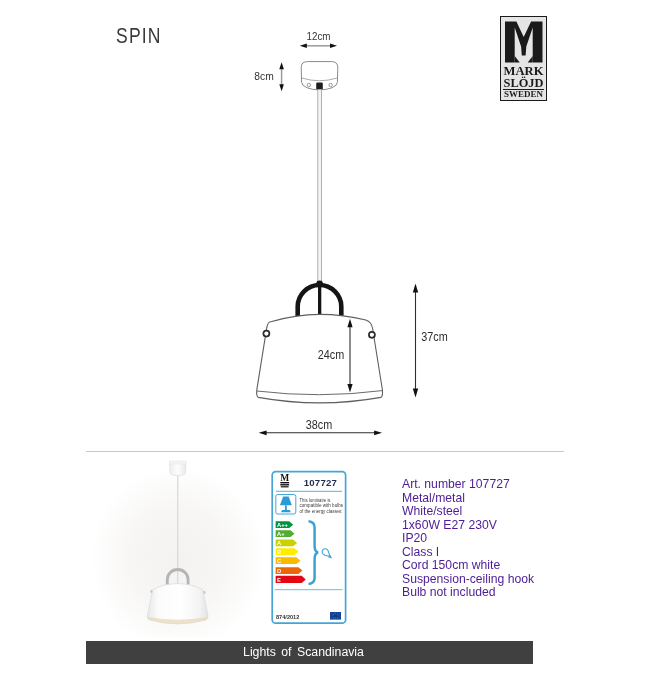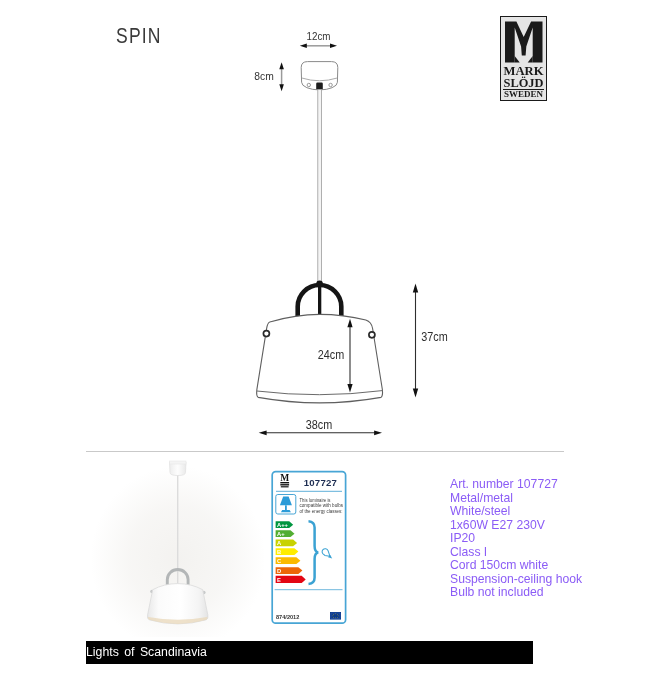--- a/index.html
+++ b/index.html
@@ -187,25 +187,25 @@
     <circle cx="63.6" cy="145.3" r="0.35"></circle>
     <circle cx="67.4" cy="145.3" r="0.35"></circle>
     <circle cx="62.9" cy="146.8" r="0.35"></circle>
     <circle cx="68.1" cy="146.8" r="0.35"></circle>
     <circle cx="63.6" cy="148.3" r="0.35"></circle>
     <circle cx="67.4" cy="148.3" r="0.35"></circle>
     <circle cx="65.5" cy="148.8" r="0.35"></circle>
   </g>
 </svg>
 
-<div class="abs" style="left:402px;top:478px;font-size:12.2px;line-height:13.55px;color:#8b5cf6;margin-left:48px;">
+<div class="abs" style="left:402px;top:478px;font-size:12.2px;line-height:13.55px;color:#4c1d95;">
   Art. number 107727<br>
   Metal/metal<br>
   White/steel<br>
   1x60W E27 230V<br>
   IP20<br>
   Class I<br>
   Cord 150cm white<br>
   Suspension-ceiling hook<br>
   Bulb not included
 </div>
 
-<div class="abs" style="left:86px;top:640.5px;width:447px;height:23.5px;background:#000000;color:#fff;font-size:12.3px;line-height:23px;text-align:left;padding-right:12px;box-sizing:border-box;word-spacing:2px;">Lights of Scandinavia</div>
+<div class="abs" style="left:86px;top:640.5px;width:447px;height:23.5px;background:#404040;color:#fff;font-size:12.3px;line-height:23px;text-align:center;padding-right:12px;box-sizing:border-box;word-spacing:2px;">Lights of Scandinavia</div>
 
 </body></html>

